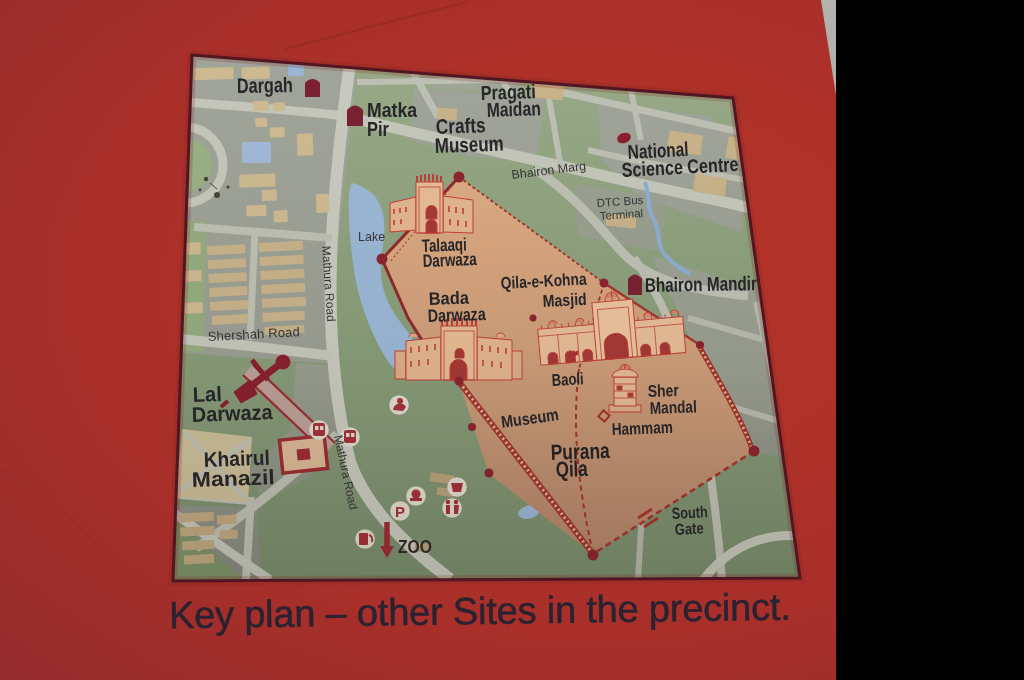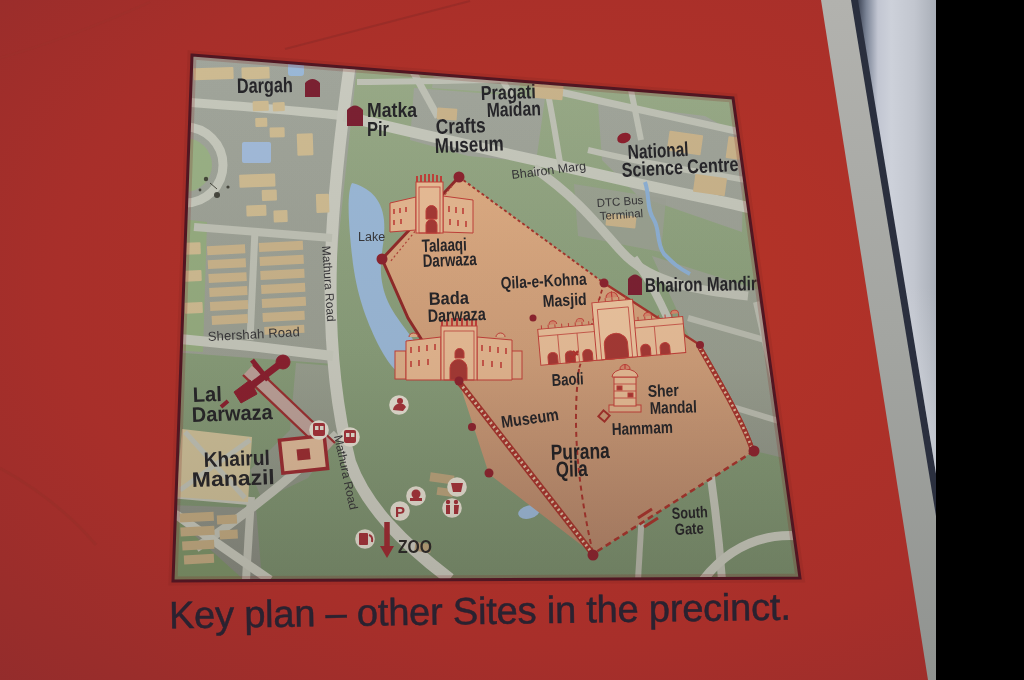--- a/index.html
+++ b/index.html
@@ -1,16 +1,16 @@
 <!DOCTYPE html>
 <html><head>
 <meta charset="utf-8">
 <style>
   html,body{margin:0;padding:0;background:#000;}
-  .stage{position:relative;width:936px;height:680px;overflow:hidden;font-family:"Liberation Sans",sans-serif;filter:blur(0.5px);}
+  .stage{position:relative;width:836px;height:680px;overflow:hidden;font-family:"Liberation Sans",sans-serif;filter:blur(0.5px);}
   svg text{font-family:"Liberation Sans",sans-serif;}
 </style>
 </head>
 <body>
 <div class="stage">
 <svg width="1024" height="680" viewBox="0 0 1024 680">
 <defs>
   <radialGradient id="redbg" cx="0.58" cy="0.42" r="0.95">
     <stop offset="0" stop-color="#b73427"></stop>
     <stop offset="0.55" stop-color="#a82f2a"></stop>

